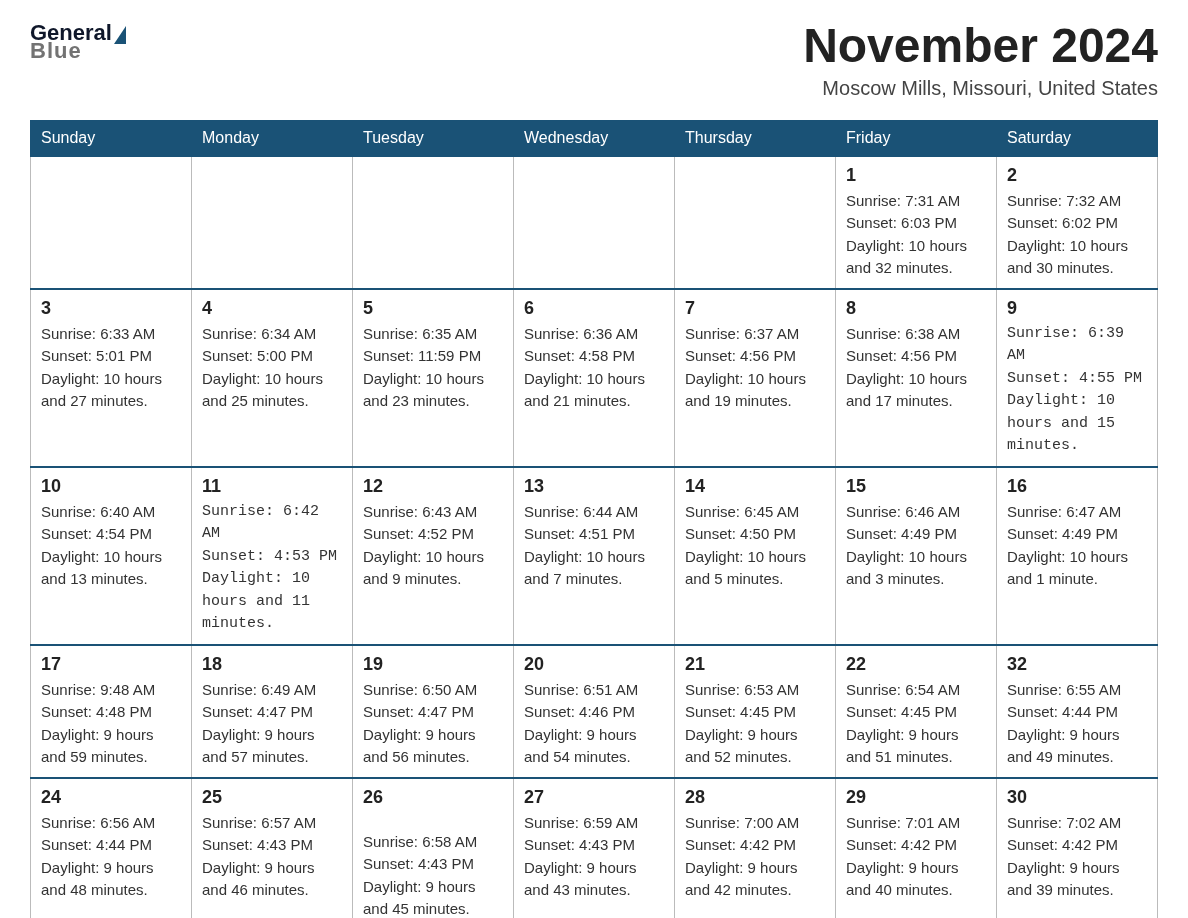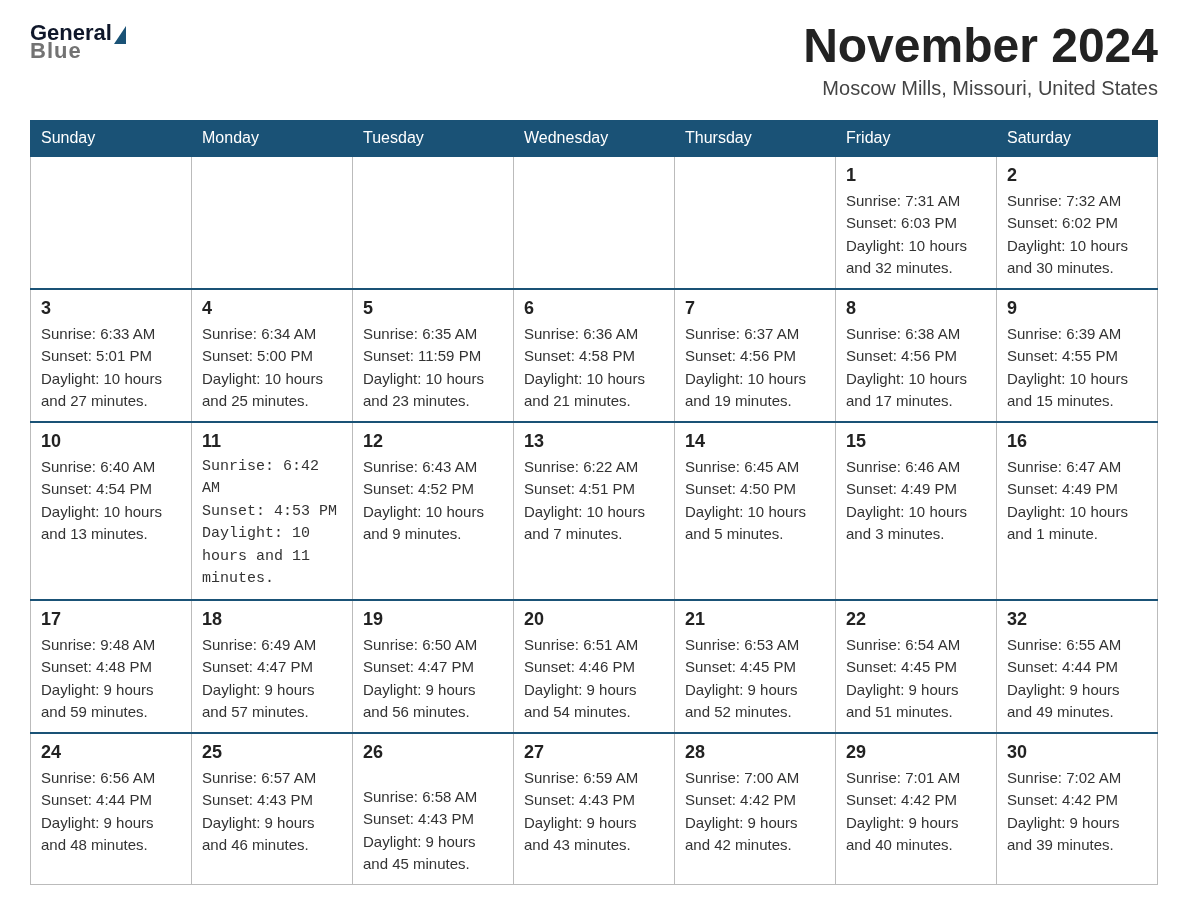--- a/index.html
+++ b/index.html
@@ -185,21 +185,21 @@
 Daylight: 10 hours and 19 minutes.</div>
         </td>
         <td>
           <span class="day-number">8</span>
           <div class="day-info" style="white-space: pre-line;">Sunrise: 6:38 AM
 Sunset: 4:56 PM
 Daylight: 10 hours and 17 minutes.</div>
         </td>
         <td>
           <span class="day-number">9</span>
-          <div class="day-info" style="white-space: pre-line;">Sunrise: 6:39 AM
+          <div class="day-info" style="white-space: pre-line; font-family: Liberation Mono, monospace;">Sunrise: 6:39 AM
 Sunset: 4:55 PM
 Daylight: 10 hours and 15 minutes.</div>
         </td>
       </tr>
       <tr class="week-row">
         <td>
           <span class="day-number">10</span>
           <div class="day-info" style="white-space: pre-line;">Sunrise: 6:40 AM
 Sunset: 4:54 PM
 Daylight: 10 hours and 13 minutes.</div>
@@ -211,21 +211,21 @@
 Daylight: 10 hours and 11 minutes.</div>
         </td>
         <td>
           <span class="day-number">12</span>
           <div class="day-info" style="white-space: pre-line;">Sunrise: 6:43 AM
 Sunset: 4:52 PM
 Daylight: 10 hours and 9 minutes.</div>
         </td>
         <td>
           <span class="day-number">13</span>
-          <div class="day-info" style="white-space: pre-line;">Sunrise: 6:22 AM
+          <div class="day-info" style="white-space: pre-line;">Sunrise: 6:44 AM
 Sunset: 4:51 PM
 Daylight: 10 hours and 7 minutes.</div>
         </td>
         <td>
           <span class="day-number">14</span>
           <div class="day-info" style="white-space: pre-line;">Sunrise: 6:45 AM
 Sunset: 4:50 PM
 Daylight: 10 hours and 5 minutes.</div>
         </td>
         <td>

